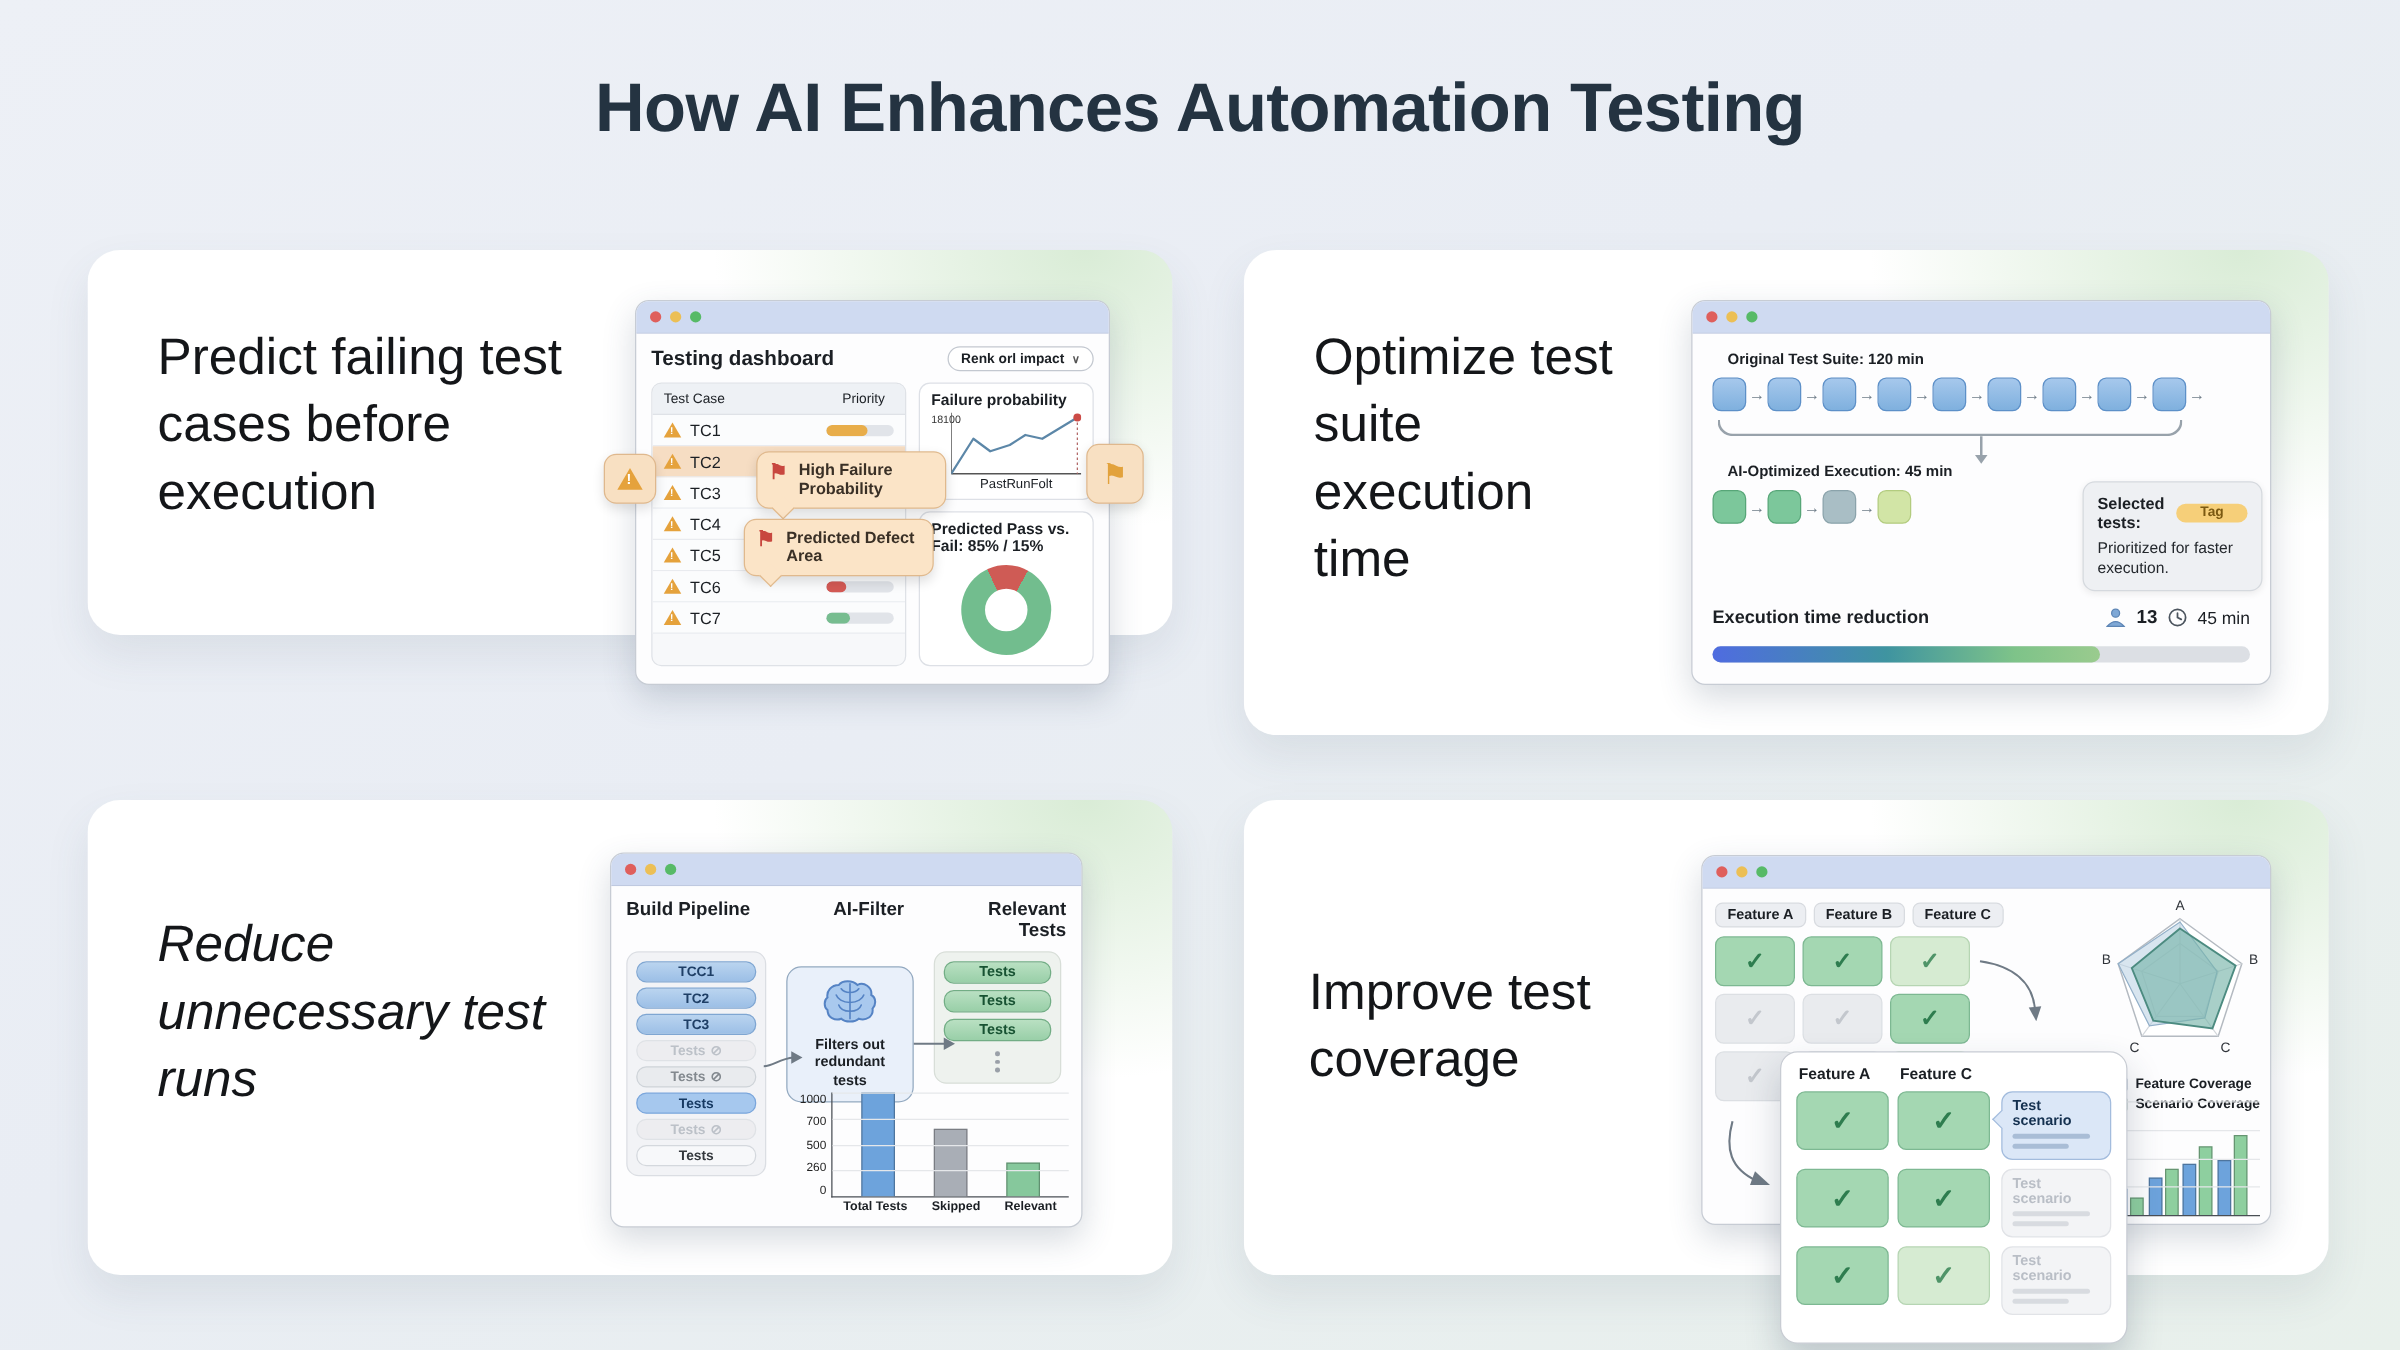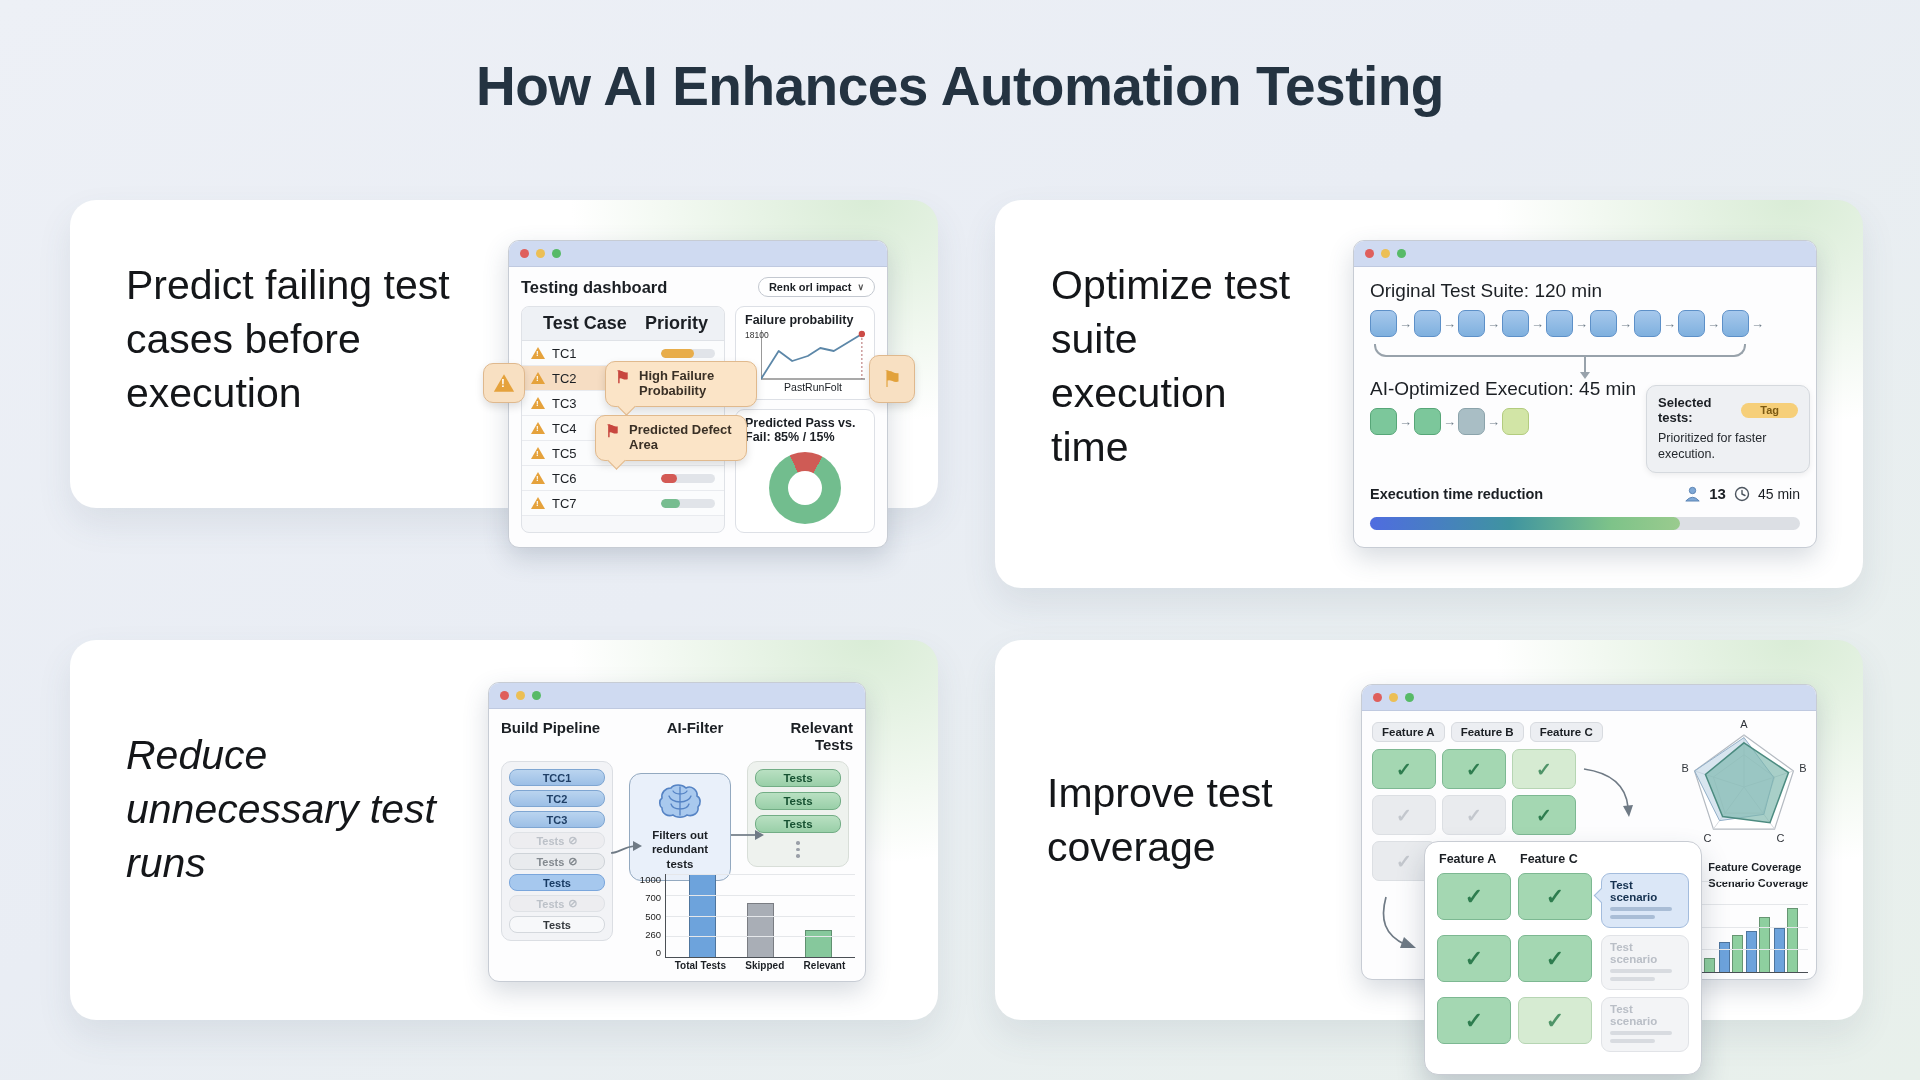--- a/index.html
+++ b/index.html
@@ -49,22 +49,22 @@
   #win-dashboard .win-body { padding:10px 12px; }
   .dash-header { display:flex; justify-content:space-between; align-items:center; margin-bottom:9px; }
   .dash-title { font-size:16.5px; font-weight:700; }
   .dropdown {
     display:flex; align-items:center; gap:6px; border:1px solid #c3c8d0;
     border-radius:14px; padding:3px 10px; font-size:11px; font-weight:600; background:#fff; cursor:default;
   }
   .chev { font-size:9px; color:#555; }
   .dash-main { display:flex; gap:10px; }
   .test-table { width:208px; border:1px solid #dfe2e7; border-radius:8px; background:#f7f8fa; overflow:hidden; }
-  .tt-head { display:flex; justify-content:space-between; padding:6px 16px 6px 21px;
-    background:#eef1f5; font-size:18px; font-weight:700; border-bottom:1px solid #dfe2e7; }
+  .tt-head { display:flex; justify-content:space-between; padding:6px 16px 6px 9px;
+    background:#eef1f5; font-size:11px; font-weight:400; border-bottom:1px solid #dfe2e7; }
   .tt-row { height:25px; display:flex; align-items:center; gap:7px; padding:0 9px;
     border-bottom:1px solid #e9ebef; font-size:13px; font-weight:500; background:#fbfcfd; }
   .tt-row.hl { background:#f6ddc3; }
   .warn { position:relative; width:0; height:0; flex:0 0 auto;
     border-left:7px solid transparent; border-right:7px solid transparent; border-bottom:12px solid #e5a23c; }
   .warn::after { content:"!"; position:absolute; left:-2px; top:2px; font-size:8px; font-weight:700; color:#fff; }
   .pill-track { margin-left:auto; width:54px; height:9px; border-radius:5px; background:#e1e4e9; overflow:hidden; visibility:hidden; }
   .pill-fill { display:block; height:100%; border-radius:5px; }
   .tooltip { position:absolute; background:#fbe4c7; border:1.5px solid #e0b98d; border-radius:10px;
     padding:6px 10px 7px 33px; font-size:13px; font-weight:600; color:#3a3026; line-height:1.18;
@@ -86,29 +86,29 @@
   .mini-chart { display:flex; gap:3px; margin-top:3px; }
   .y-ticks { display:flex; flex-direction:row; justify-content:space-between; height:46px;
     font-size:8.5px; color:#333; text-align:right; width:13px; }
   .x-ticks { display:flex; justify-content:center; font-size:10.5px; font-weight:400; padding-left:16px; margin-top:1px; }
   .donut { width:72px; height:72px; border-radius:50%; margin:8px auto 2px; position:relative; }
   .donut::after { content:""; position:absolute; inset:19px; background:#fff; border-radius:50%; }
 
   
   #win-suite { left:358px; top:40px; width:464px; height:308px; }
   #win-suite .win-body { padding:10px 16px; }
-  .suite-label { font-size:19px; font-weight:400; margin:3px 0 8px; }
+  .suite-label { font-size:12px; font-weight:700; margin:3px 12px 8px; }
   .sq-row { display:flex; align-items:center; }
   .sq { width:27px; height:27px; border-radius:7px; flex:0 0 auto;
     background:linear-gradient(180deg,#a6c8ec,#7fb0de); border:1.5px solid #5d90c8; }
   .arrow-r { color:#6f7d89; font-size:13px; margin:0 2px; flex:0 0 auto; }
   .brace { width:372px; height:13px; margin:7px 0 0 4px; border:2px solid #98a2ab; border-top:none; border-radius:0 0 12px 12px; }
   .stem { width:2px; height:15px; background:#98a2ab; margin:0 auto; position:relative; }
   .stem::after { content:""; position:absolute; left:-4px; top:100%; border:5px solid transparent; border-top:7px solid #98a2ab; }
-  .selected-panel { position:absolute; right:6px; top:118px; width:164px; background:#eef0f3;
+  .selected-panel { position:absolute; right:6px; top:118px; width:144px; background:#eef0f3;
     border:1px solid #d5d9de; border-radius:10px; padding:9px 11px; box-shadow:0 2px 6px rgba(0,0,0,.07); z-index:4; }
   .sp-line1 { display:flex; align-items:center; gap:7px; font-size:13px; font-weight:700; }
   .tag-pill { background:#f6cf79; color:#7c5a12; border-radius:10px; font-size:11px; font-weight:700; padding:1px 19px 2px; }
   .sp-line2 { margin-top:5px; font-size:12.5px; line-height:1.3; color:#24282d; }
   .suite-footer { position:absolute; left:16px; right:16px; top:218px; display:flex; justify-content:space-between; align-items:center; }
   .sf-label { font-size:14.5px; font-weight:700; }
   .sf-stats { display:flex; align-items:center; gap:8px; font-size:14px; }
   .sf-count { font-weight:700; font-size:15px; }
   .progress-track { position:absolute; left:16px; right:16px; top:250px; height:13px; border-radius:7px; background:#dcdfe4; }
   .progress-fill { height:100%; border-radius:7px;

